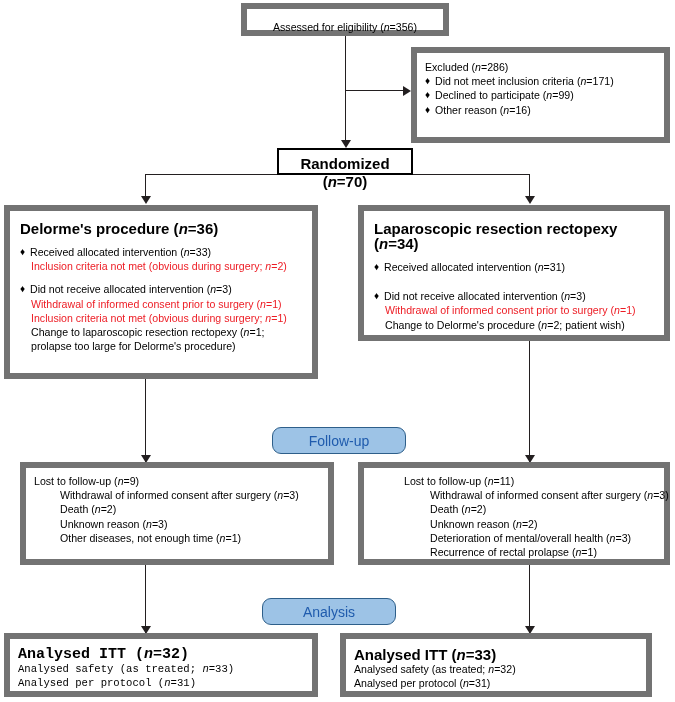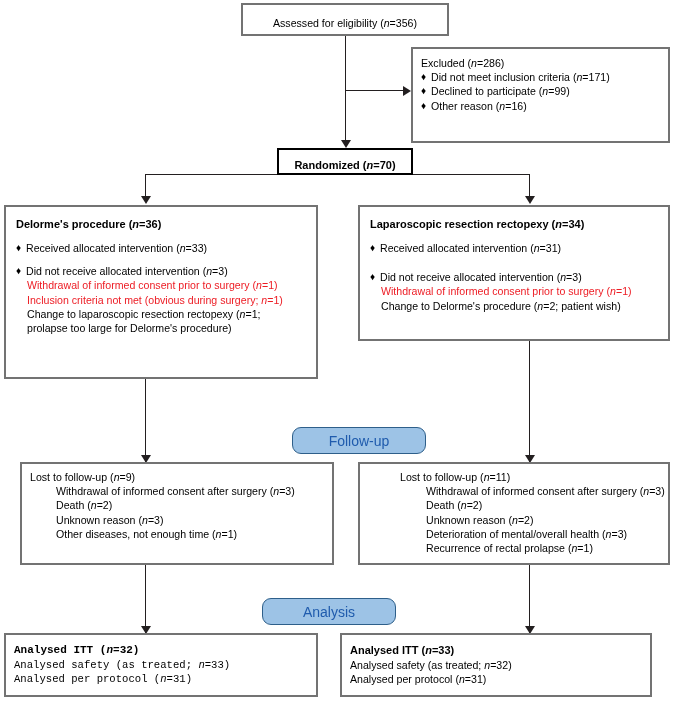--- a/index.html
+++ b/index.html
@@ -8,29 +8,29 @@
     font-family:"Liberation Sans", sans-serif;
     color:#000000;
     overflow:hidden;
   }
   #stage{position:relative;width:675px;height:702px;}
 
   
   .box{
     position:absolute;
     background:#ffffff;
-    border:2px solid #737373;
+    border:6px solid #737373;
     box-sizing:border-box;
     z-index:3;
   }
   .box.thick{border:2px solid #000000;}
 
   .box-inner{padding:6px 8px;}
 
-  .ttl{font-weight:bold;font-size:11px;line-height:15px;}
+  .ttl{font-weight:bold;font-size:15px;line-height:15px;}
   .ln{font-size:10.6px;line-height:14.2px;white-space:nowrap;}
   .red{color:#ed1c24;}
   .ital{font-style:italic;}
   .spacer{height:9px;}
   .spacer-sm{height:6px;}
 
   .bullet-row{display:flex;align-items:flex-start;}
   .bul{
     display:inline-block;width:10px;flex:0 0 10px;
     font-size:10px;line-height:14.2px;text-align:left;
@@ -134,20 +134,21 @@
   </div>
 
   <div class="box" style="left:4px;top:205px;width:314px;height:174px;">
     <div class="box-inner" style="padding:10px 10px;">
       <div class="ttl"><span>Delorme's procedure (</span><span class="ital">n</span><span>=36)</span></div>
       <div class="spacer"></div>
       <div class="bullet-row">
         <span class="bul">♦</span>
         <span class="ln"><span>Received allocated intervention (</span><span class="ital">n</span><span>=33)</span></span>
       </div>
+      <div class="ln red indent"><span>Inclusion criteria not met (obvious during surgery; </span><span class="ital">n</span><span>=2)</span></div>
       <div class="spacer"></div>
       <div class="bullet-row">
         <span class="bul">♦</span>
         <span class="ln"><span>Did not receive allocated intervention (</span><span class="ital">n</span><span>=3)</span></span>
       </div>
       <div class="ln red indent"><span>Withdrawal of informed consent prior to surgery (</span><span class="ital">n</span><span>=1)</span></div>
       <div class="ln red indent"><span>Inclusion criteria not met (obvious during surgery; </span><span class="ital">n</span><span>=1)</span></div>
       <div class="ln indent"><span>Change to laparoscopic resection rectopexy (</span><span class="ital">n</span><span>=1;</span></div>
       <div class="ln indent">prolapse too large for Delorme's procedure)</div>
     </div>
@@ -165,21 +166,21 @@
       <div class="spacer-sm"></div>
       <div class="bullet-row">
         <span class="bul">♦</span>
         <span class="ln"><span>Did not receive allocated intervention (</span><span class="ital">n</span><span>=3)</span></span>
       </div>
       <div class="ln red indent"><span>Withdrawal of informed consent prior to surgery (</span><span class="ital">n</span><span>=1)</span></div>
       <div class="ln indent"><span>Change to Delorme's procedure (</span><span class="ital">n</span><span>=2; patient wish)</span></div>
     </div>
   </div>
 
-  <div class="banner" style="left:272px;top:427px;width:134px;height:27px;margin-left:20px;">
+  <div class="banner" style="left:272px;top:427px;width:134px;height:27px;">
     <span>Follow-up</span>
   </div>
 
   <div class="box" style="left:4px;top:462px;width:314px;height:103px;margin-left:16px;">
     <div class="box-inner" style="padding:6px 8px;">
       <div class="ln"><span>Lost to follow-up (</span><span class="ital">n</span><span>=9)</span></div>
       <div class="ln indent2"><span>Withdrawal of informed consent after surgery (</span><span class="ital">n</span><span>=3)</span></div>
       <div class="ln indent2"><span>Death (</span><span class="ital">n</span><span>=2)</span></div>
       <div class="ln indent2"><span>Unknown reason (</span><span class="ital">n</span><span>=3)</span></div>
       <div class="ln indent2"><span>Other diseases, not enough time (</span><span class="ital">n</span><span>=1)</span></div>

